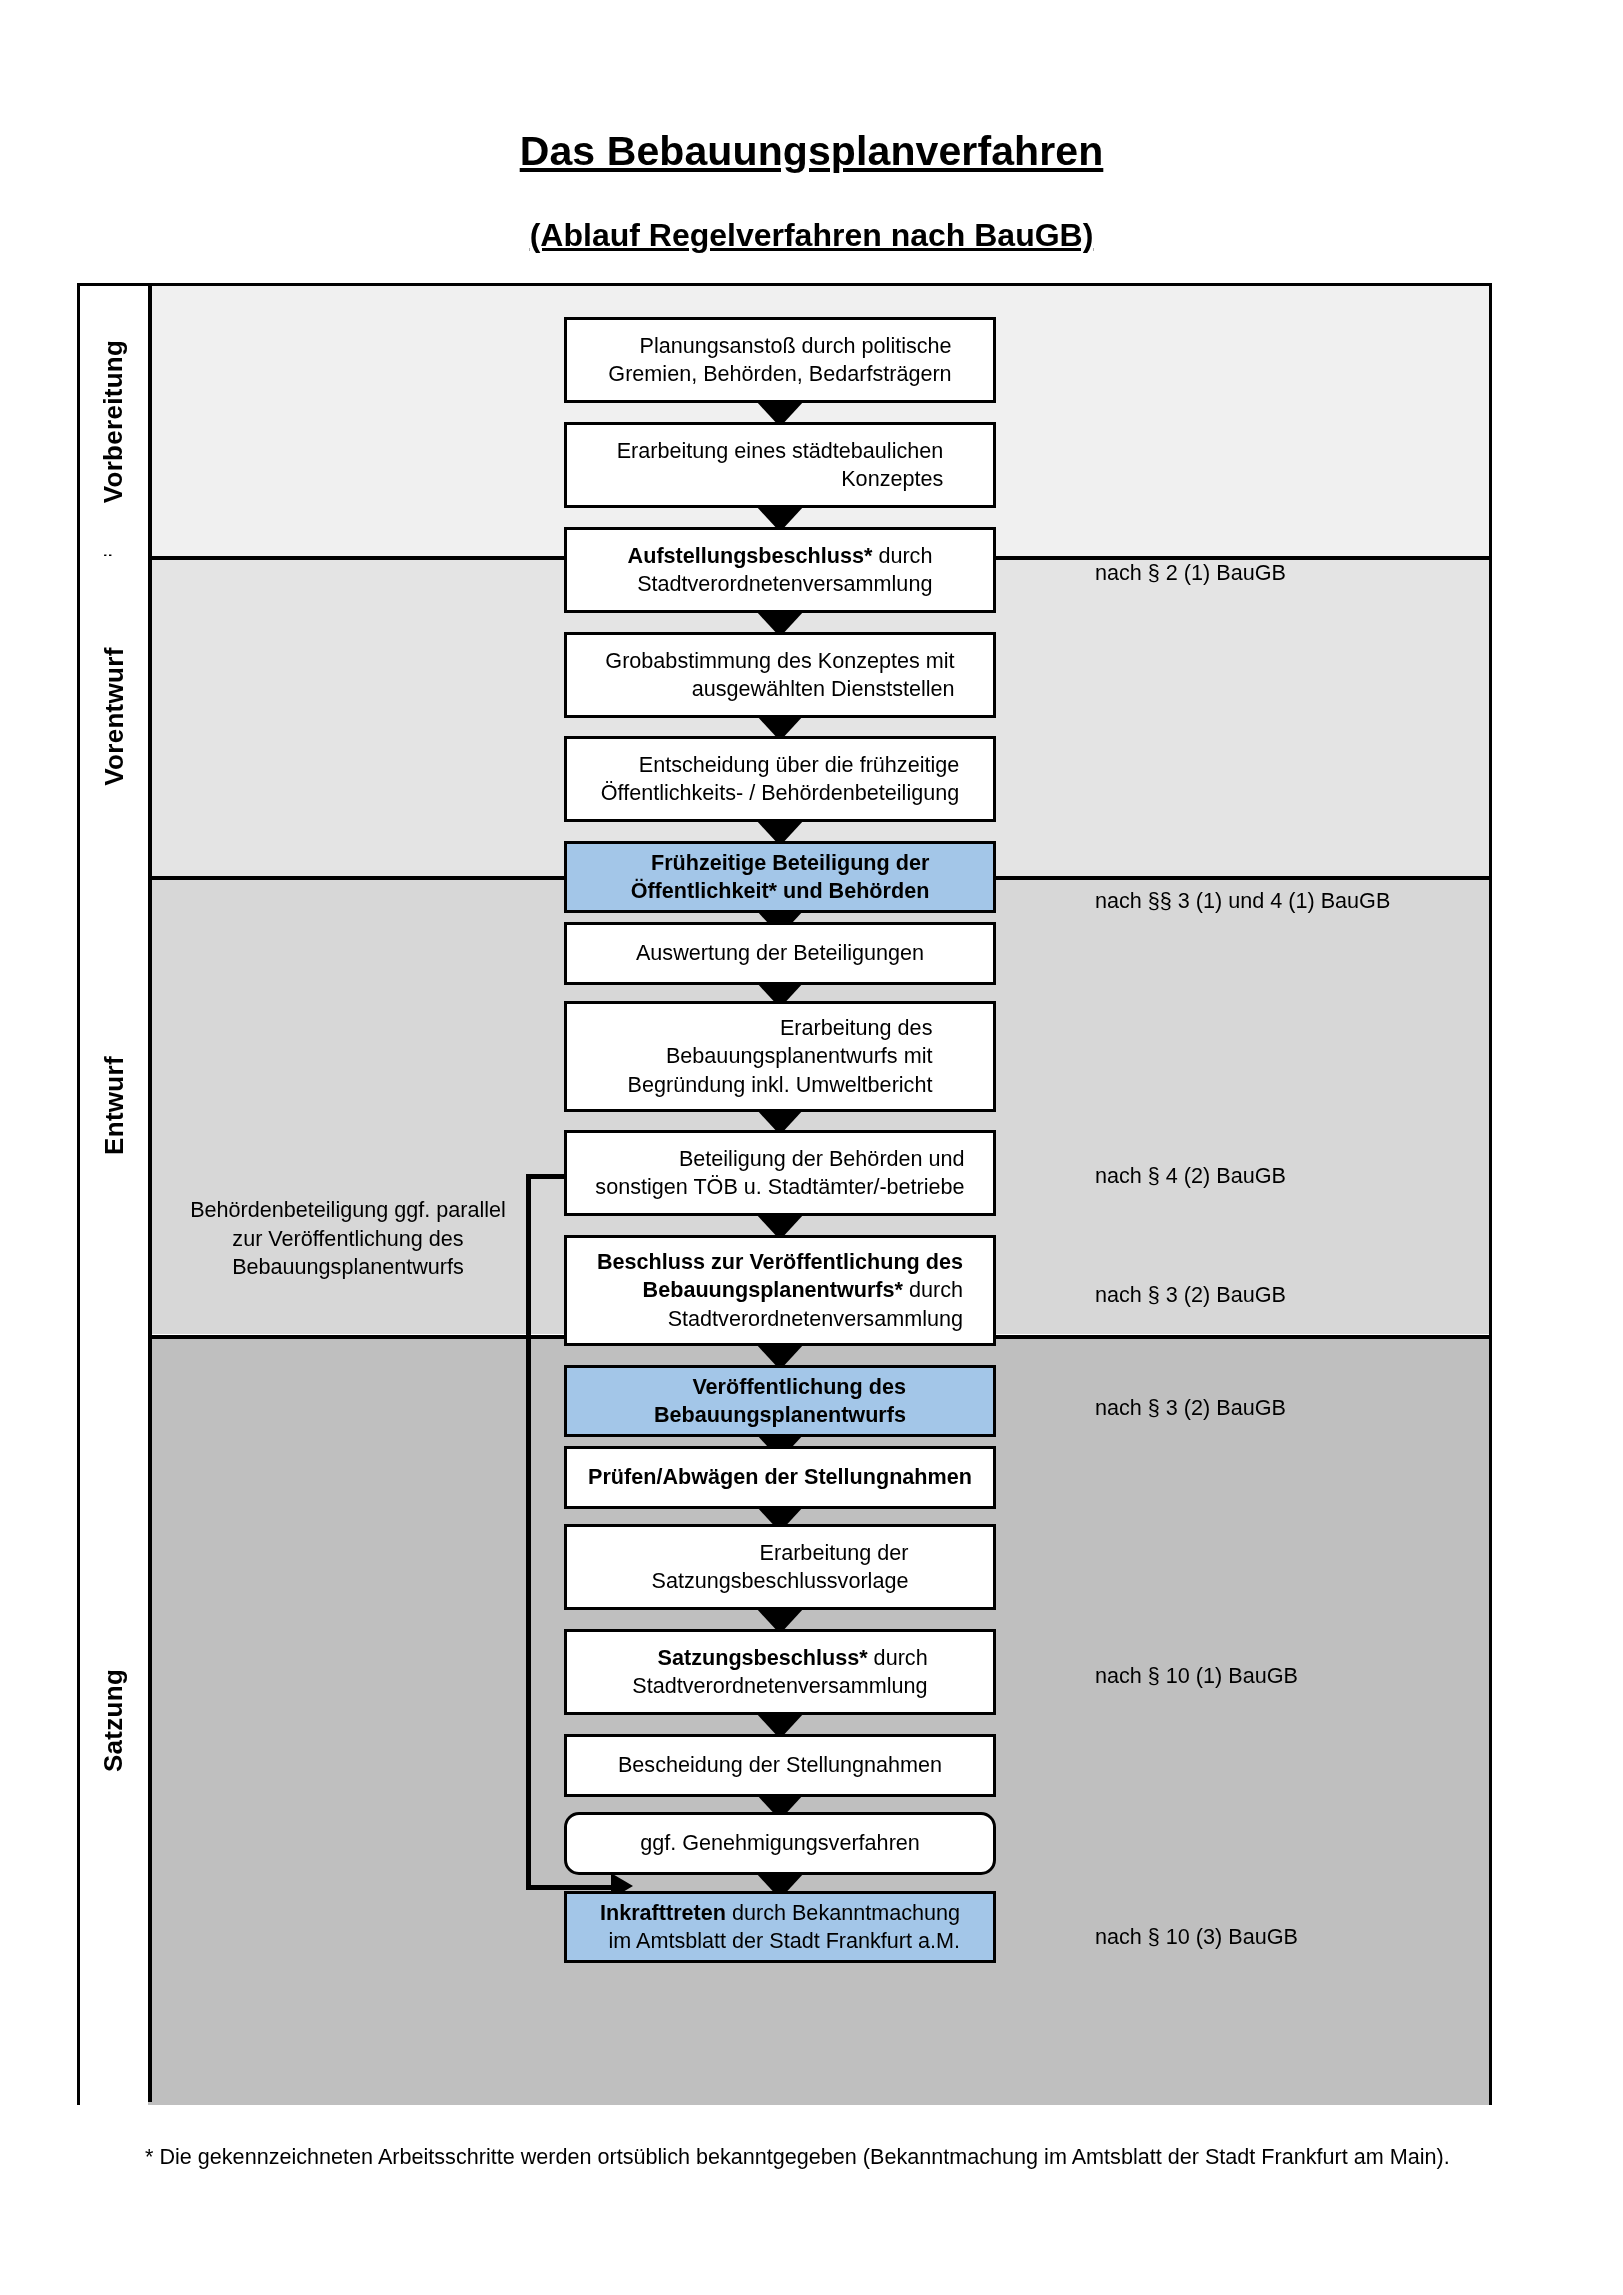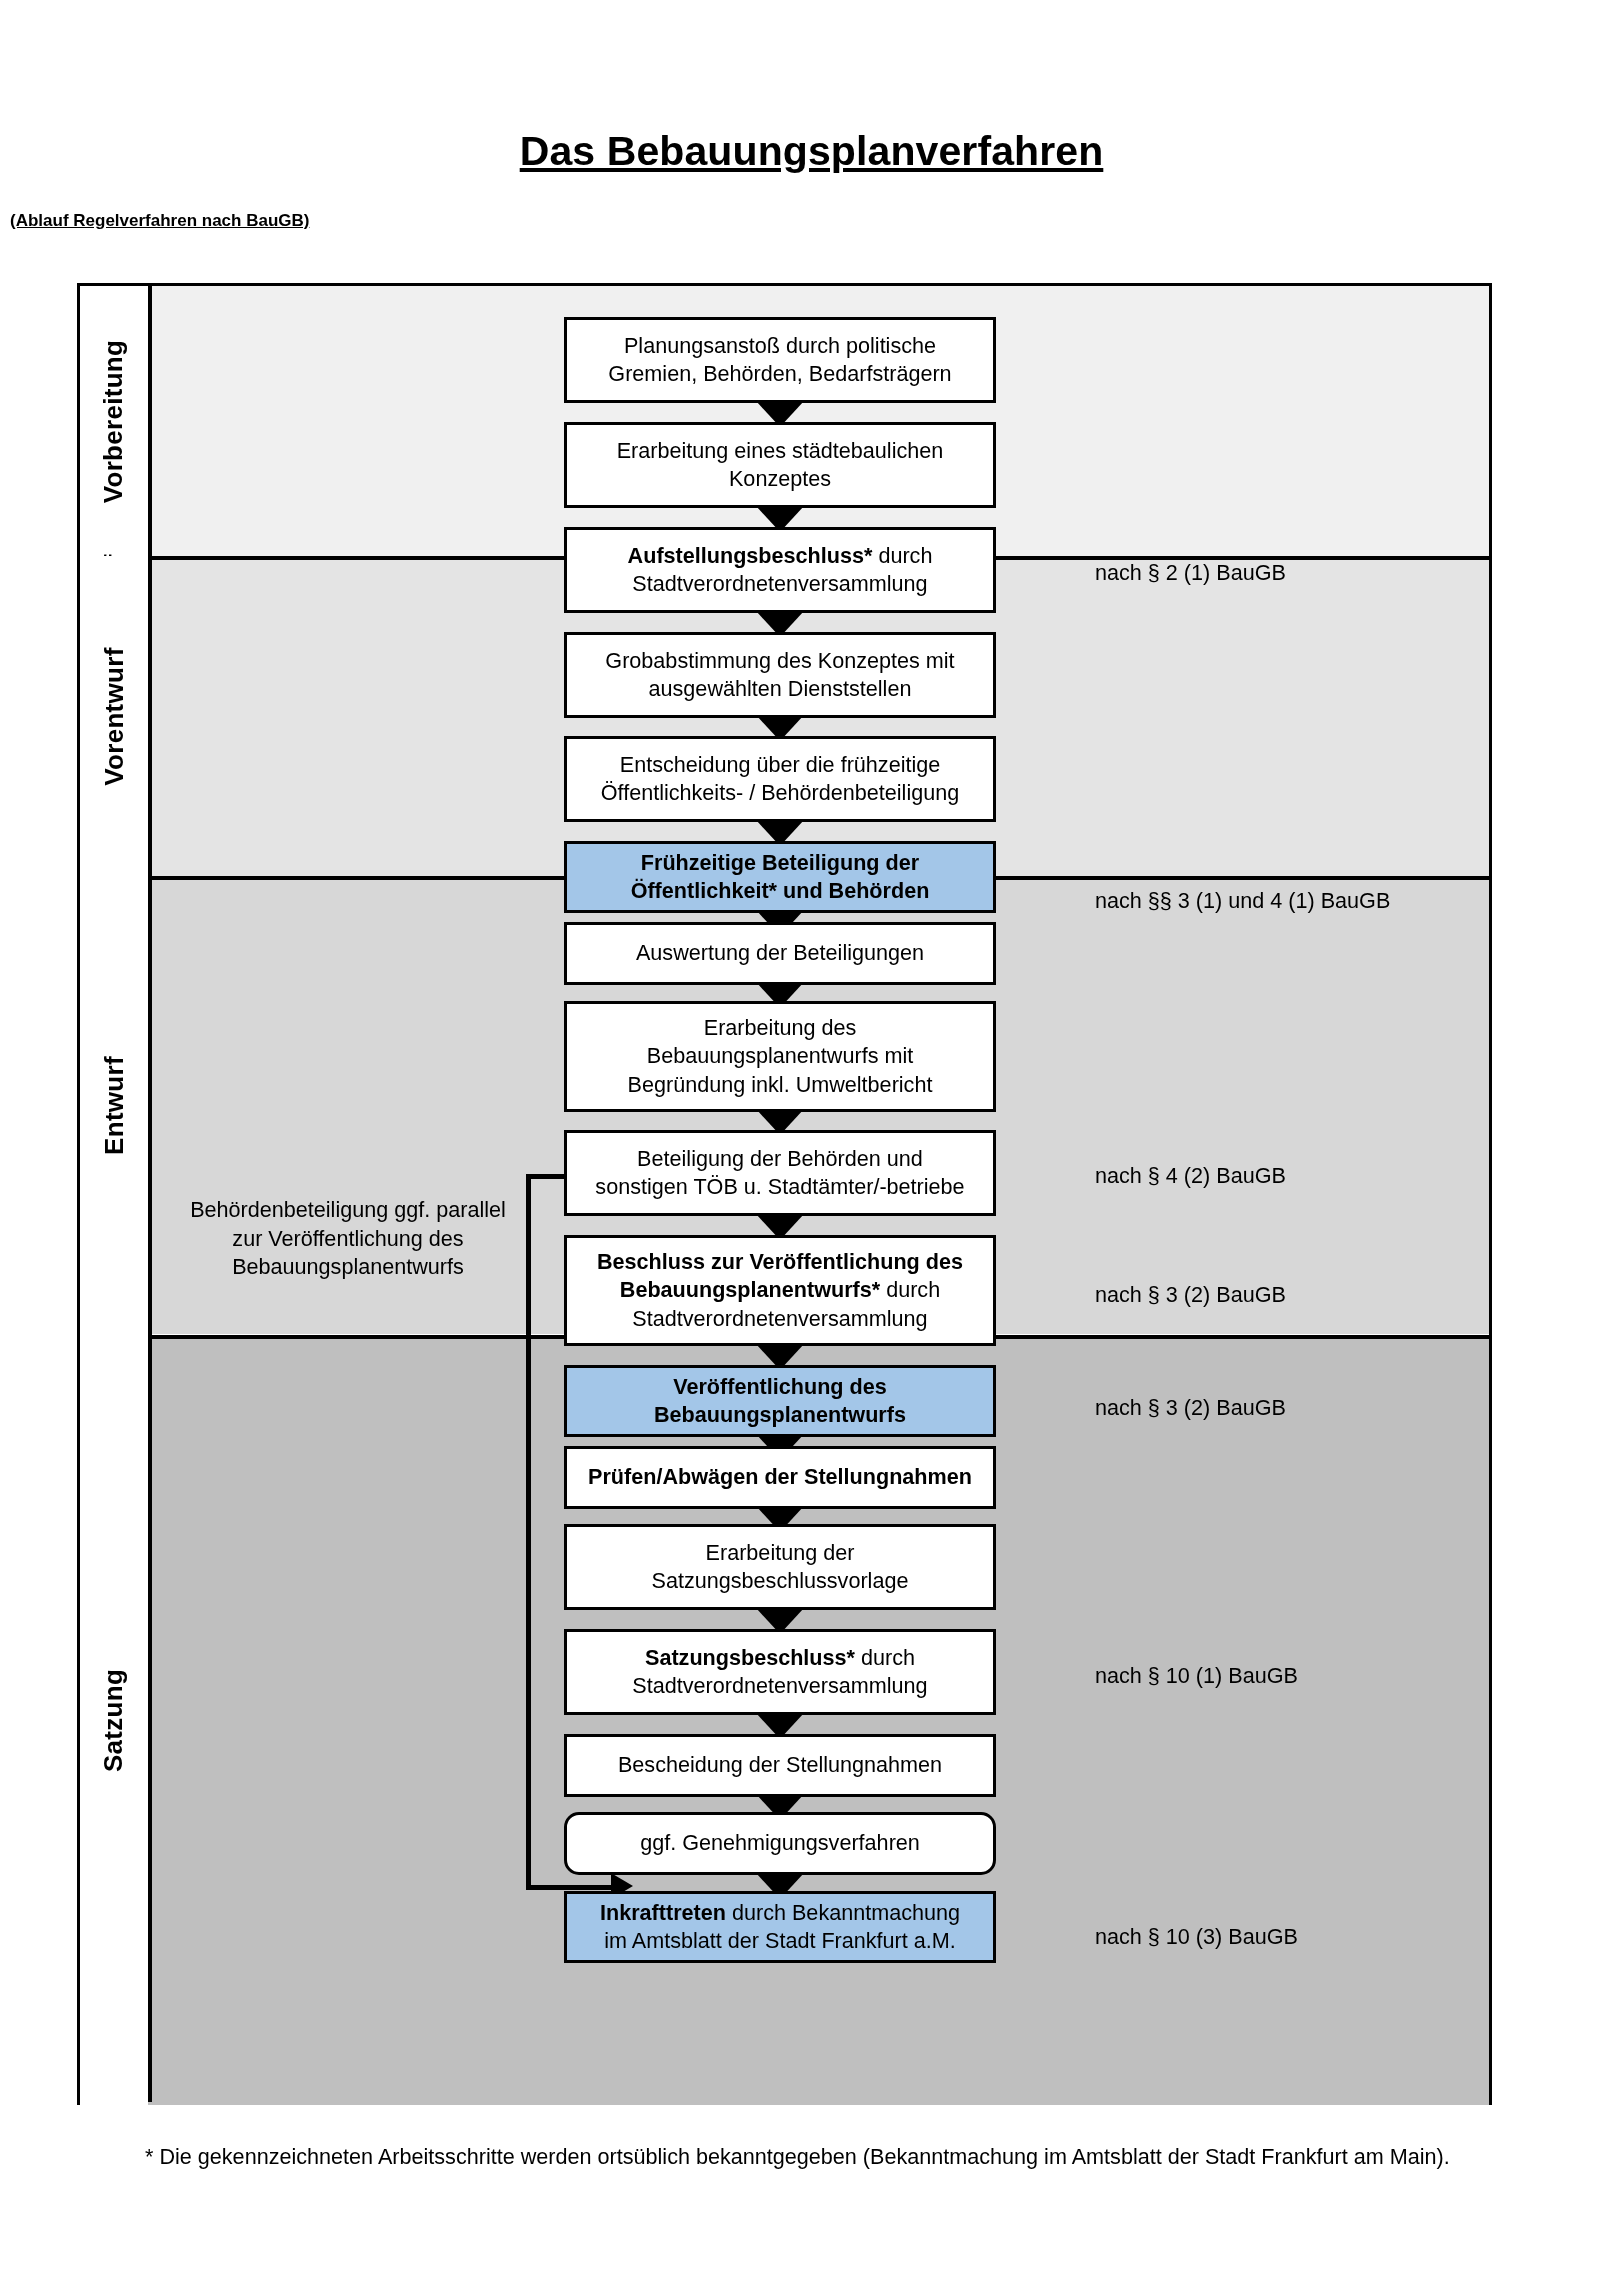--- a/index.html
+++ b/index.html
@@ -25,23 +25,24 @@
   }
   #main-title {
     margin: 0;
     padding-top: 128px;
     text-align: center;
     font-size: 41px;
     font-weight: bold;
     letter-spacing: 0.1px;
   }
   #sub-title {
-    margin: 10px;
+    margin: 16px;
     padding-top: 26px;
-    font-size: 17px;
+    text-align: center;
+    font-size: 32px;
     font-weight: bold;
   }
 
   
   #diagram-frame {
     position: absolute;
     left: 77px;
     top: 283px;
     width: 1415px;
     height: 1822px;
@@ -102,21 +103,21 @@
     background: #ffffff;
     display: flex;
     align-items: center;
     justify-content: center;
     text-align: center;
     font-size: 21.6px;
     line-height: 1.30;
     padding: 2.6px 6.5px;
   }
   .pbox.blue { background: #a3c6e8; }
-  .pbox .ln { display: block; }
+  .pbox .ln { display: block; text-align: right; }
   .pbox b { font-weight: bold; }
 
   
   .downarrow {
     position: absolute;
     width: 0; height: 0;
     border-left: 24px solid transparent;
     border-right: 24px solid transparent;
     border-top: 26px solid #000000;
   }

